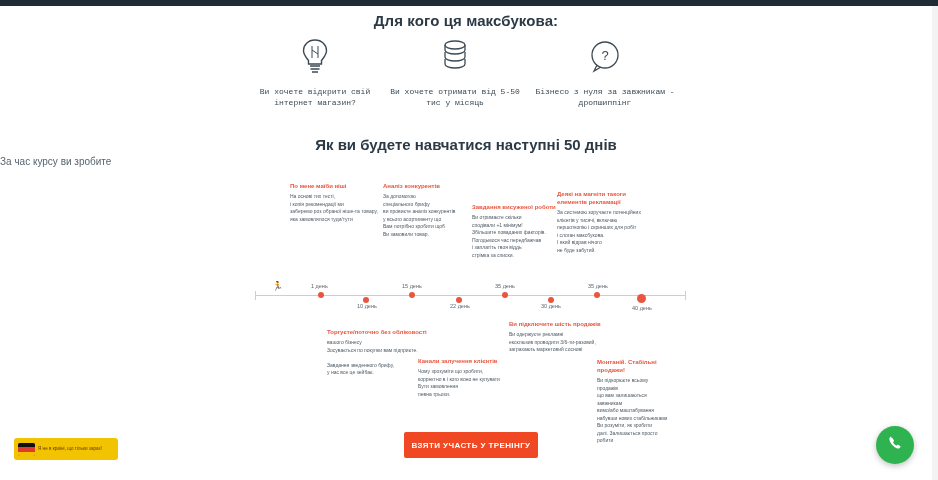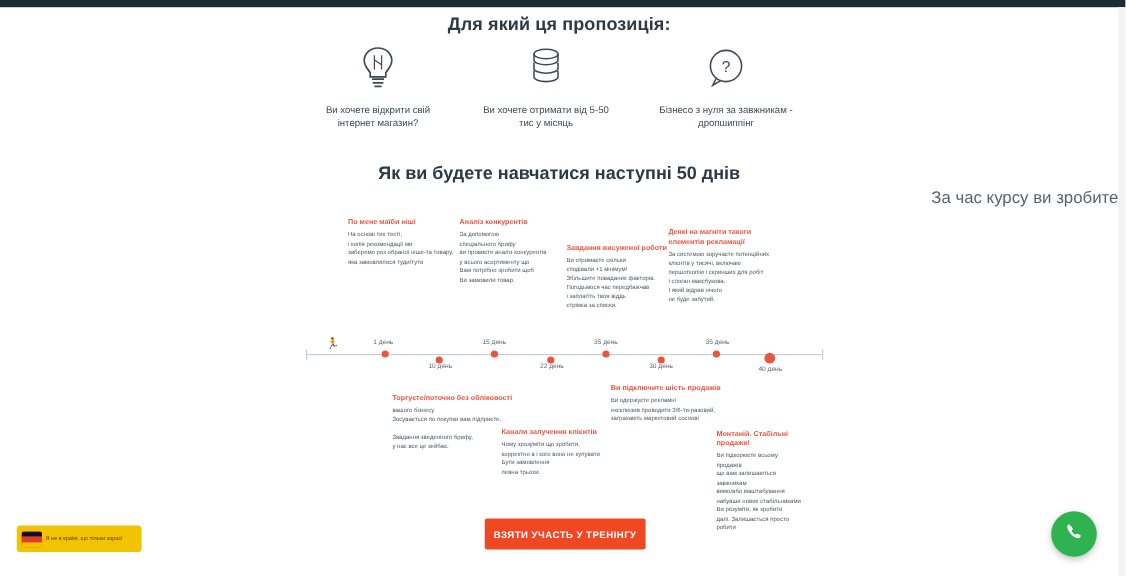--- a/index.html
+++ b/index.html
@@ -39,30 +39,30 @@
     position:absolute; top:0; width:150px; text-align:center;
   }
   .col.c1 { left:-10px; }
   .col.c2 { left:130px; }
   .col.c3 { left:280px; }
   .icon-wrap {
     height:42px; display:flex; align-items:center; justify-content:center;
   }
   .col-text {
     margin-top:8px;
-    font-size:8px; line-height:11px; color:#3c4a55;
+    font-size:8px; line-height:11px; color:#3c4a55;font-family:Liberation Mono, monospace;
   }
   
   .s2-title {
     position:absolute; left:0; top:136px; width:932px; text-align:center;
     font-size:15px; font-weight:bold; color:#2b3a45;
   }
   .s2-sub {
-    position:absolute; left:0; top:156px; width:932px; text-align:right;
-    font-size:14px; color:#56646e;
+    position:absolute; left:0; top:156px; width:932px; text-align:left;
+    font-size:10px; color:#56646e;
   }
   
   .tl-line {
     position:absolute; left:255px; top:295px; width:430px; height:1px;
     background:#c9cfd3;
   }
   .tl-cap-l {
     position:absolute; left:255px; top:291px; width:1px; height:9px; background:#c9cfd3;
   }
   .tl-cap-r {
@@ -125,21 +125,21 @@
   }
 </style>
 </head>
 <body>
 
 <div class="page">
 
   <div class="topbar"></div>
   <div class="rail"></div>
 
-  <div class="s1-title">Для який ця пропозиція:</div>
+  <div class="s1-title">Для кого ця максбукова:</div>
 
   <div class="cols">
 
     <div class="col c1">
       <div class="icon-wrap">
         <svg width="30" height="38" viewBox="0 0 30 38">
           <path d="M15 2 C8 2 3.5 7 3.5 12.5 C3.5 17 6.5 19.5 8.5 22.5 L8.5 26 L21.5 26 L21.5 22.5 C23.5 19.5 26.5 17 26.5 12.5 C26.5 7 22 2 15 2 Z" fill="none" stroke="#3c4a55" stroke-width="1.4"></path>
           <path d="M10 28 L20 28 M10.5 31 L19.5 31 M12 34 L18 34" stroke="#3c4a55" stroke-width="1.4" fill="none"></path>
           <path d="M12 8 L12 20 M18 8 L18 20 M12 12 L18 16" stroke="#3c4a55" stroke-width="1" fill="none"></path>
         </svg>

